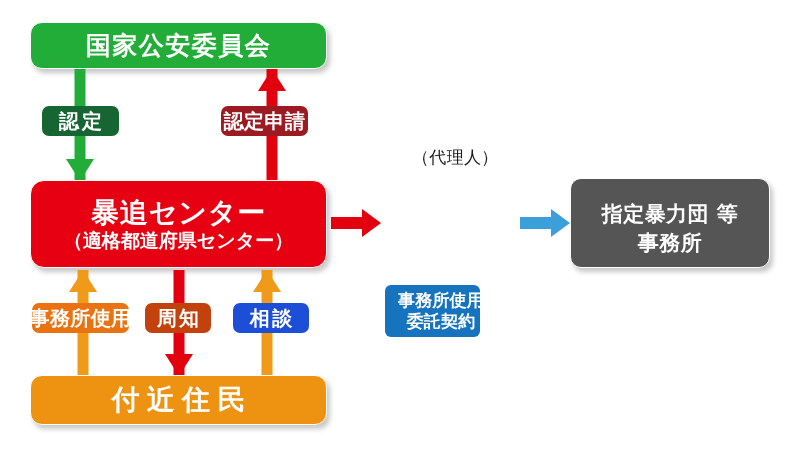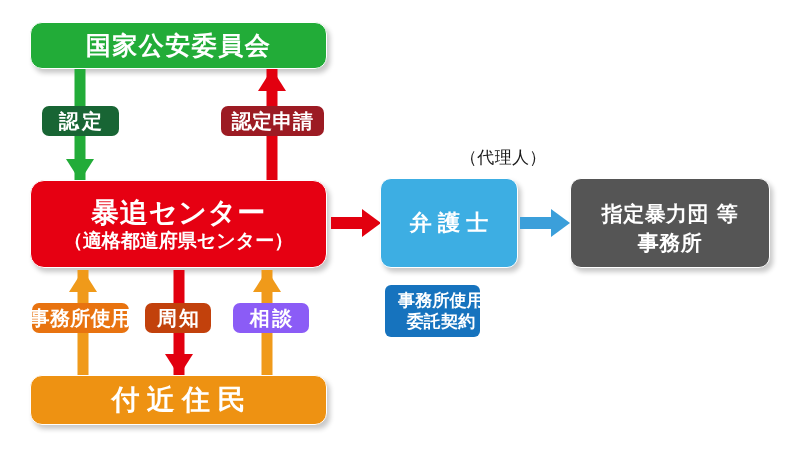--- a/index.html
+++ b/index.html
@@ -85,21 +85,20 @@
     text-indent: 0.26em;
   }
 
   
   .caption {
     position: absolute;
     color: #1a1a1a;
     font-size: 17px;
     letter-spacing: 0.02em;
     white-space: nowrap;
-    margin-left: 48px;
   }
   #caption-agent { left: 412px; top: 146px; }
 
   
   .arrow { position: absolute; }
   .arrow .shaft { position: absolute; }
   .arrow .head  { position: absolute; width: 0; height: 0; }
 
   
   .arrow.down .shaft { left: 50%; transform: translateX(-50%); top: 0; }
@@ -165,31 +164,31 @@
     justify-content: center;
     text-align: center;
     font-weight: 700;
     line-height: 1.14;
     box-sizing: border-box;
     white-space: nowrap;
   }
   #pill-nintei   { left: 42px;  top: 106px; width: 77px; height: 30px;
                    background: #186534; font-size: 20px;
                    letter-spacing: 0.14em; text-indent: 0.14em; }
-  #pill-shinsei  { left: 221px; top: 106px; width: 103px; height: 30px;
+  #pill-shinsei  { left: 221px; top: 106px; width: 87px; height: 30px;
                    background: #9c1b23; font-size: 20px;
                    letter-spacing: 0.02em; }
   #pill-itaku    { left: 32px;  top: 303px; width: 97px;  height: 30px;
                    background: #e87310; font-size: 20px;
                    letter-spacing: 0.02em; }
   #pill-shuchi   { left: 145px; top: 303px; width: 66px;  height: 30px;
                    background: #c2410c; font-size: 20px;
                    letter-spacing: 0.10em; text-indent: 0.10em; }
   #pill-soudan   { left: 233px; top: 303px; width: 76px;  height: 30px;
-                   background: #8b5cf6; font-size: 20px;
+                   background: #1d4ed8; font-size: 20px;
                    letter-spacing: 0.12em; text-indent: 0.12em; text-align: right; }
   #pill-lawsuit  { left: 385px; top: 285px; width: 95px;  height: 52px;
                    background: #1673be; font-size: 17px;
                    border-radius: 6px; letter-spacing: 0.01em; padding-left: 17px; }
   #pill-lawsuit .pill-line-2 { margin-top: 2px; }
 </style>
 </head>
 <body>
 
 <div id="canvas">
@@ -219,23 +218,20 @@
     <span class="node-line-sub">（適格都道府県センター）</span>
   </div>
 
   <div class="arrow right" id="arrow-to-lawyer">
     <div class="shaft"></div>
     <div class="head"></div>
   </div>
 
   <div class="caption" id="caption-agent">（代理人）</div>
 
-  <div class="node" id="node-lawyer">
-    <span class="node-line-main">弁護士</span>
-  </div>
 
   <div class="arrow right" id="arrow-to-office">
     <div class="shaft"></div>
     <div class="head"></div>
   </div>
 
   <div class="node" id="node-office">
     <span class="node-line-main">指定暴力団 等</span>
     <span class="node-line-sub">事務所</span>
   </div>

